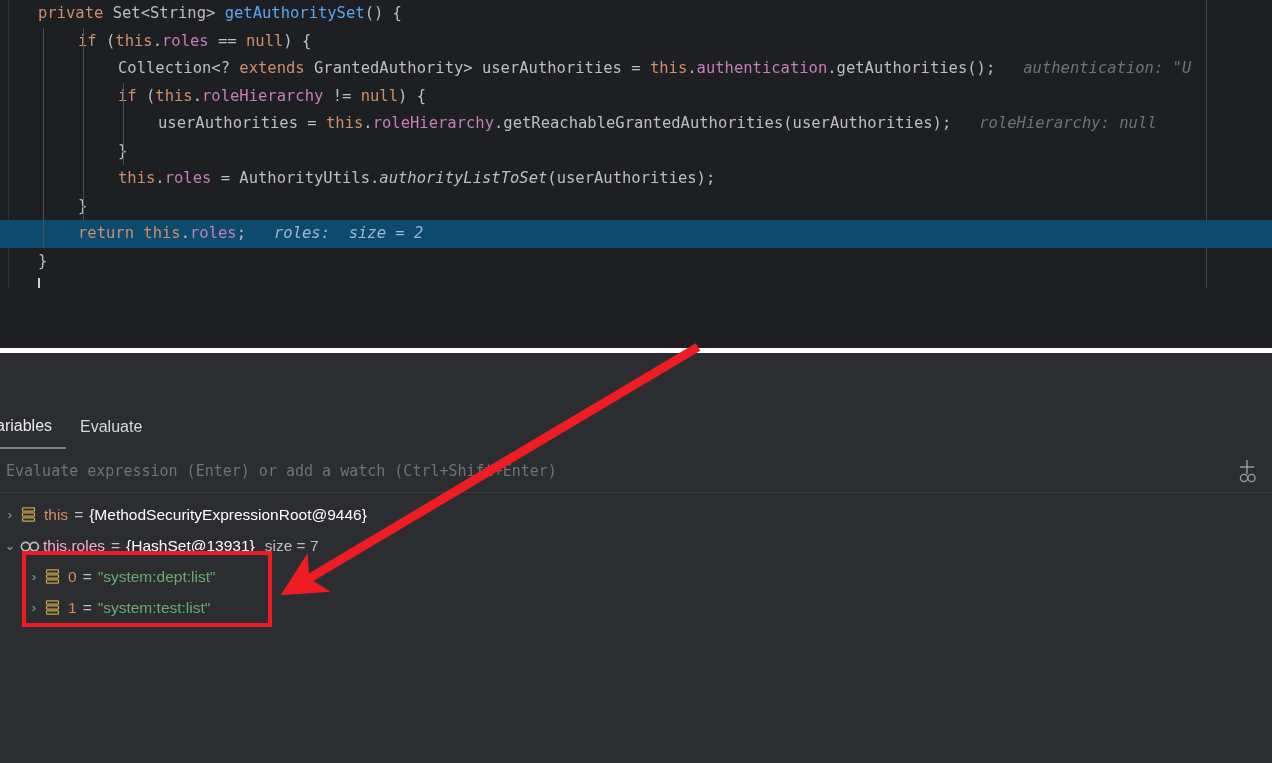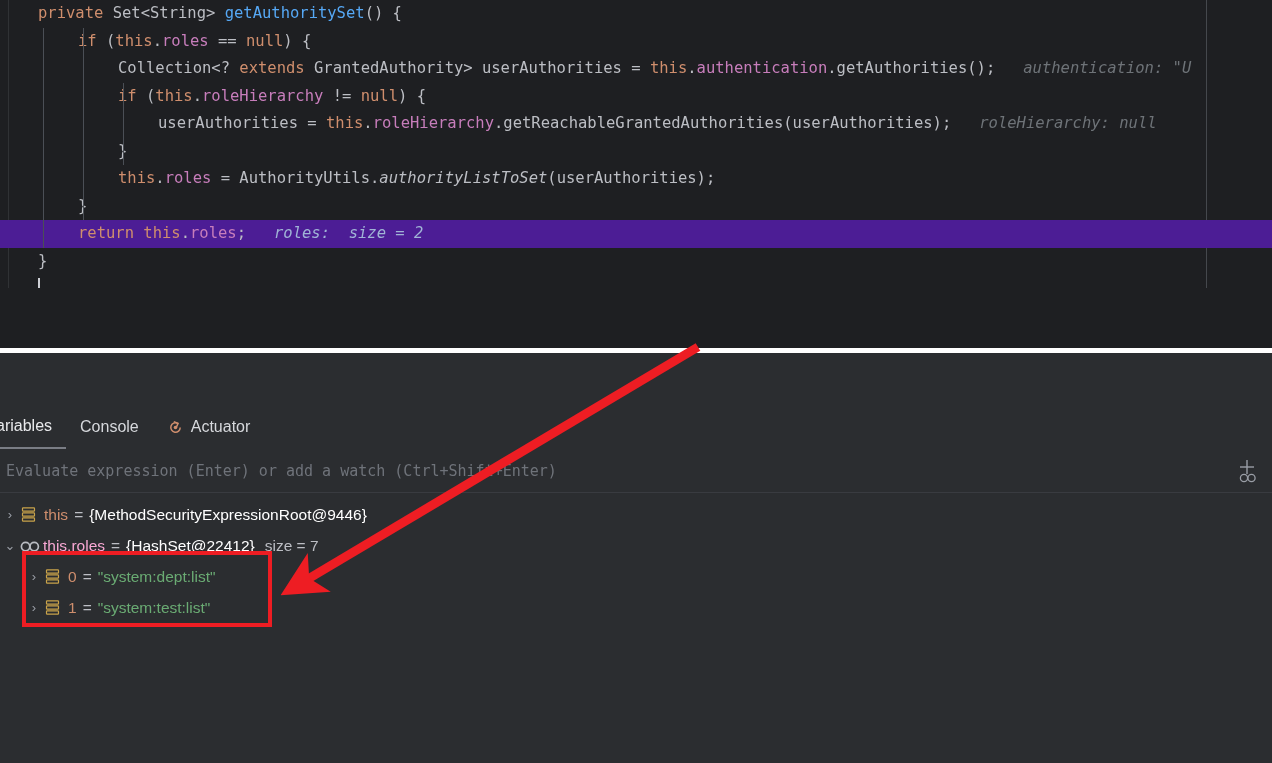--- a/index.html
+++ b/index.html
@@ -43,21 +43,21 @@
     height: 27.5px;
     line-height: 27.5px;
     white-space: pre;
     font-family: "DejaVu Sans Mono", monospace;
     font-size: 15.5px;
     color: #bcbec4;
     padding-left: 8px;
     box-sizing: border-box;
   }
   .code-line.highlight {
-    background: #4c1d95;
+    background: #0c4a6e;
   }
   .code-line .txt { display: inline; }
 
   .indent-guide {
     position: absolute;
     top: 0;
     width: 1px;
     height: 100%;
     background: #4b4f56;
   }
@@ -255,29 +255,21 @@
 </div>
 
 <div id="debug-panel">
   <div id="panel-top-strip"></div>
 
   <div id="tab-bar">
       <div class="tab active" id="tab-variables">
         <span class="tab-label">ariables</span>
       </div>
       <div class="tab" id="tab-console">
-        <span class="tab-label">Console</span>
-      </div>
-      <div class="tab" id="tab-actuator">
-        <span class="actuator-icon"><svg width="17" height="17" viewBox="0 0 17 17">
-            <path d="M13.2 8.5a4.7 4.7 0 1 1-2.6-4.2" fill="none" stroke="#cf8e6d" stroke-width="1.5"></path>
-            <polyline points="6.8,2.6 11.1,4.4 9.4,8.1" fill="none" stroke="#cf8e6d" stroke-width="1.5"></polyline>
-            <circle cx="8.5" cy="8.5" r="1.8" fill="#cf8e6d"></circle>
-          </svg></span>
-        <span class="tab-label">Actuator</span>
+        <span class="tab-label">Evaluate</span>
       </div>
     </div>
 
   <div id="evaluate-bar">
     <input id="evaluate-input" type="text" placeholder="Evaluate expression (Enter) or add a watch (Ctrl+Shift+Enter)" style="">
     <div id="add-watch-icon">
       <svg width="34" height="34" viewBox="0 0 34 34">
         <line x1="17" y1="6" x2="17" y2="20" stroke="#9a9ea6" stroke-width="1.4"></line>
         <line x1="10" y1="13" x2="24" y2="13" stroke="#9a9ea6" stroke-width="1.4"></line>
         <circle cx="14" cy="24" r="3.6" fill="none" stroke="#9a9ea6" stroke-width="1.3"></circle>
@@ -299,21 +291,21 @@
         <span class="var-val">{MethodSecurityExpressionRoot@9446}</span>
       </div>
       <div class="var-row" id="row-this-roles">
         <span class="chev">⌄</span>
         <span class="watch-icon"><svg width="20" height="14" viewBox="0 0 20 14">
             <circle cx="5.6" cy="7.6" r="4.2" fill="none" stroke="#b9bcc2" stroke-width="1.7"></circle>
             <circle cx="14.2" cy="7.6" r="4.2" fill="none" stroke="#b9bcc2" stroke-width="1.7"></circle>
           </svg></span>
         <span class="var-name ref">this.roles</span>
         <span class="var-eq">=</span>
-        <span class="var-val">{HashSet@22412}</span>
+        <span class="var-val">{HashSet@13931}</span>
         <span class="var-size">size = 7</span>
       </div>
       <div class="var-row child" id="row-element-0">
         <span class="chev">›</span>
         <span class="obj-icon"><svg width="17" height="15" viewBox="0 0 17 15">
             <rect x="2.5" y="0.8" width="12" height="3.4" rx="0.6" fill="none" stroke="#c9a34a" stroke-width="1.2"></rect>
             <rect x="2.5" y="5.8" width="12" height="3.4" rx="0.6" fill="none" stroke="#c9a34a" stroke-width="1.2"></rect>
             <rect x="2.5" y="10.8" width="12" height="3.4" rx="0.6" fill="none" stroke="#c9a34a" stroke-width="1.2"></rect>
           </svg></span>
         <span class="var-idx">0</span>

